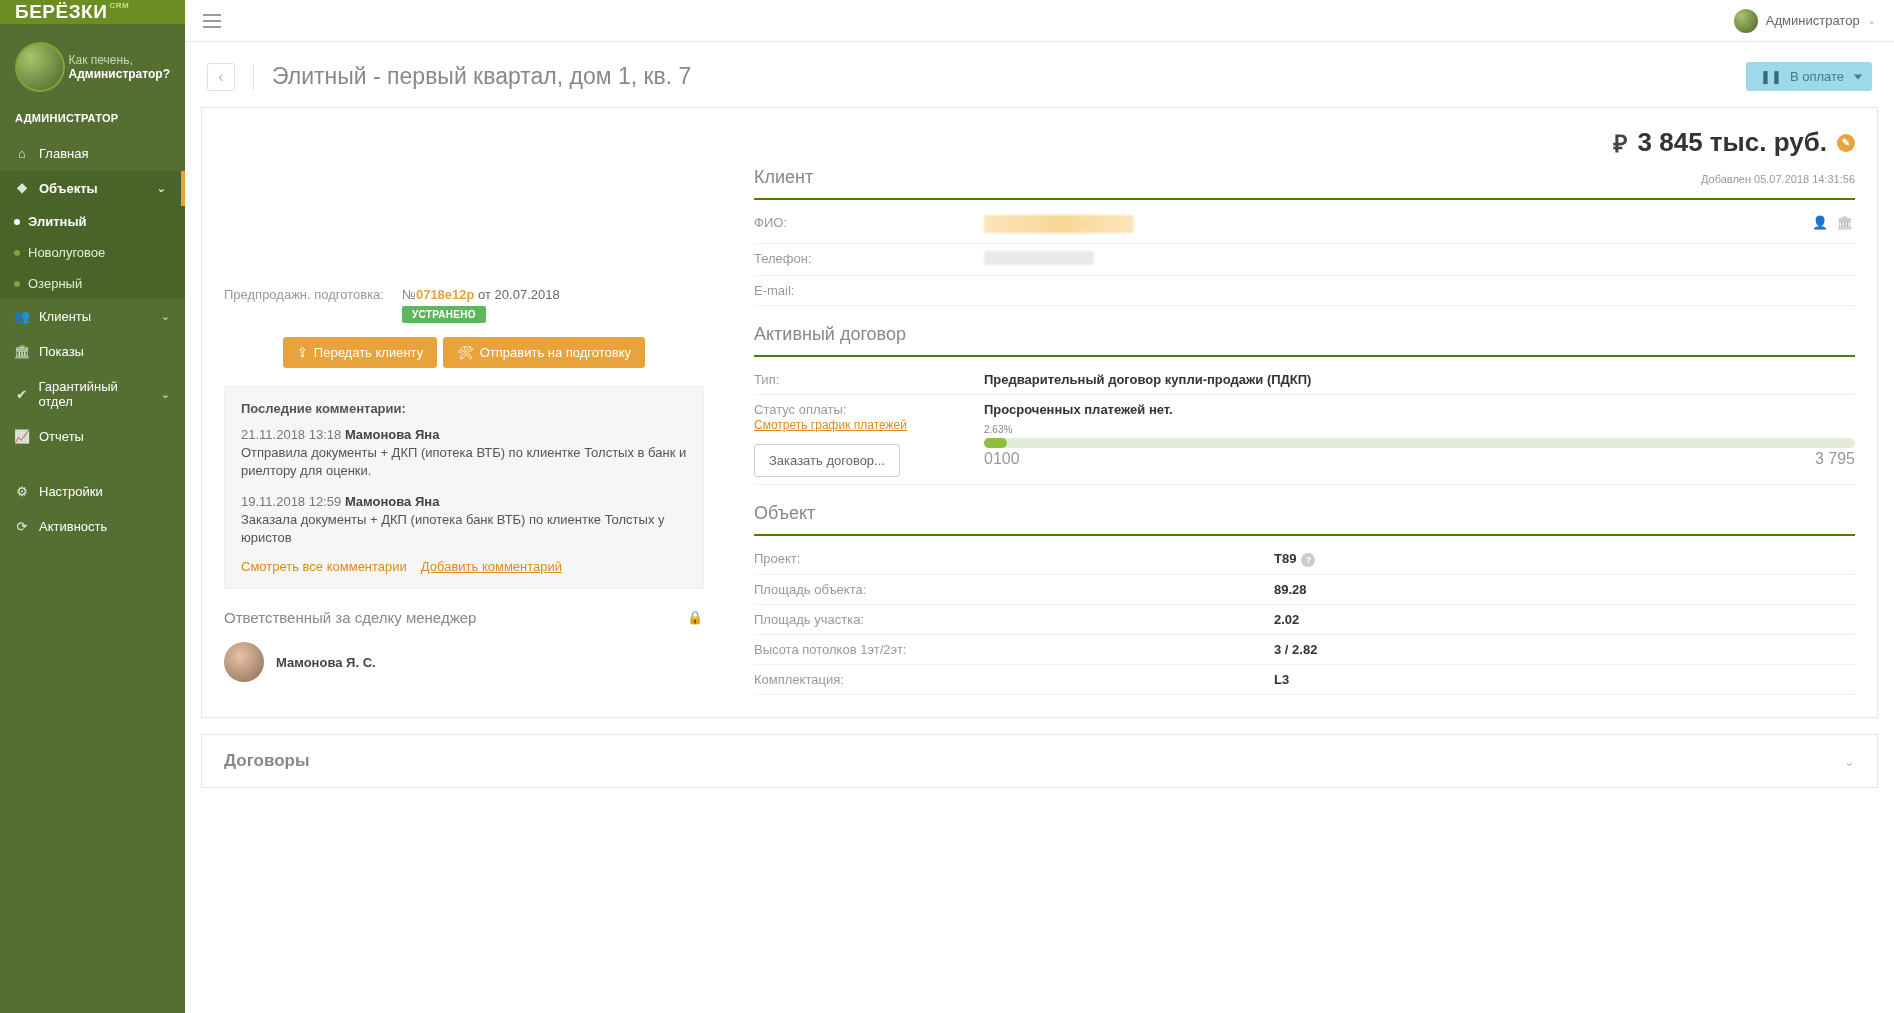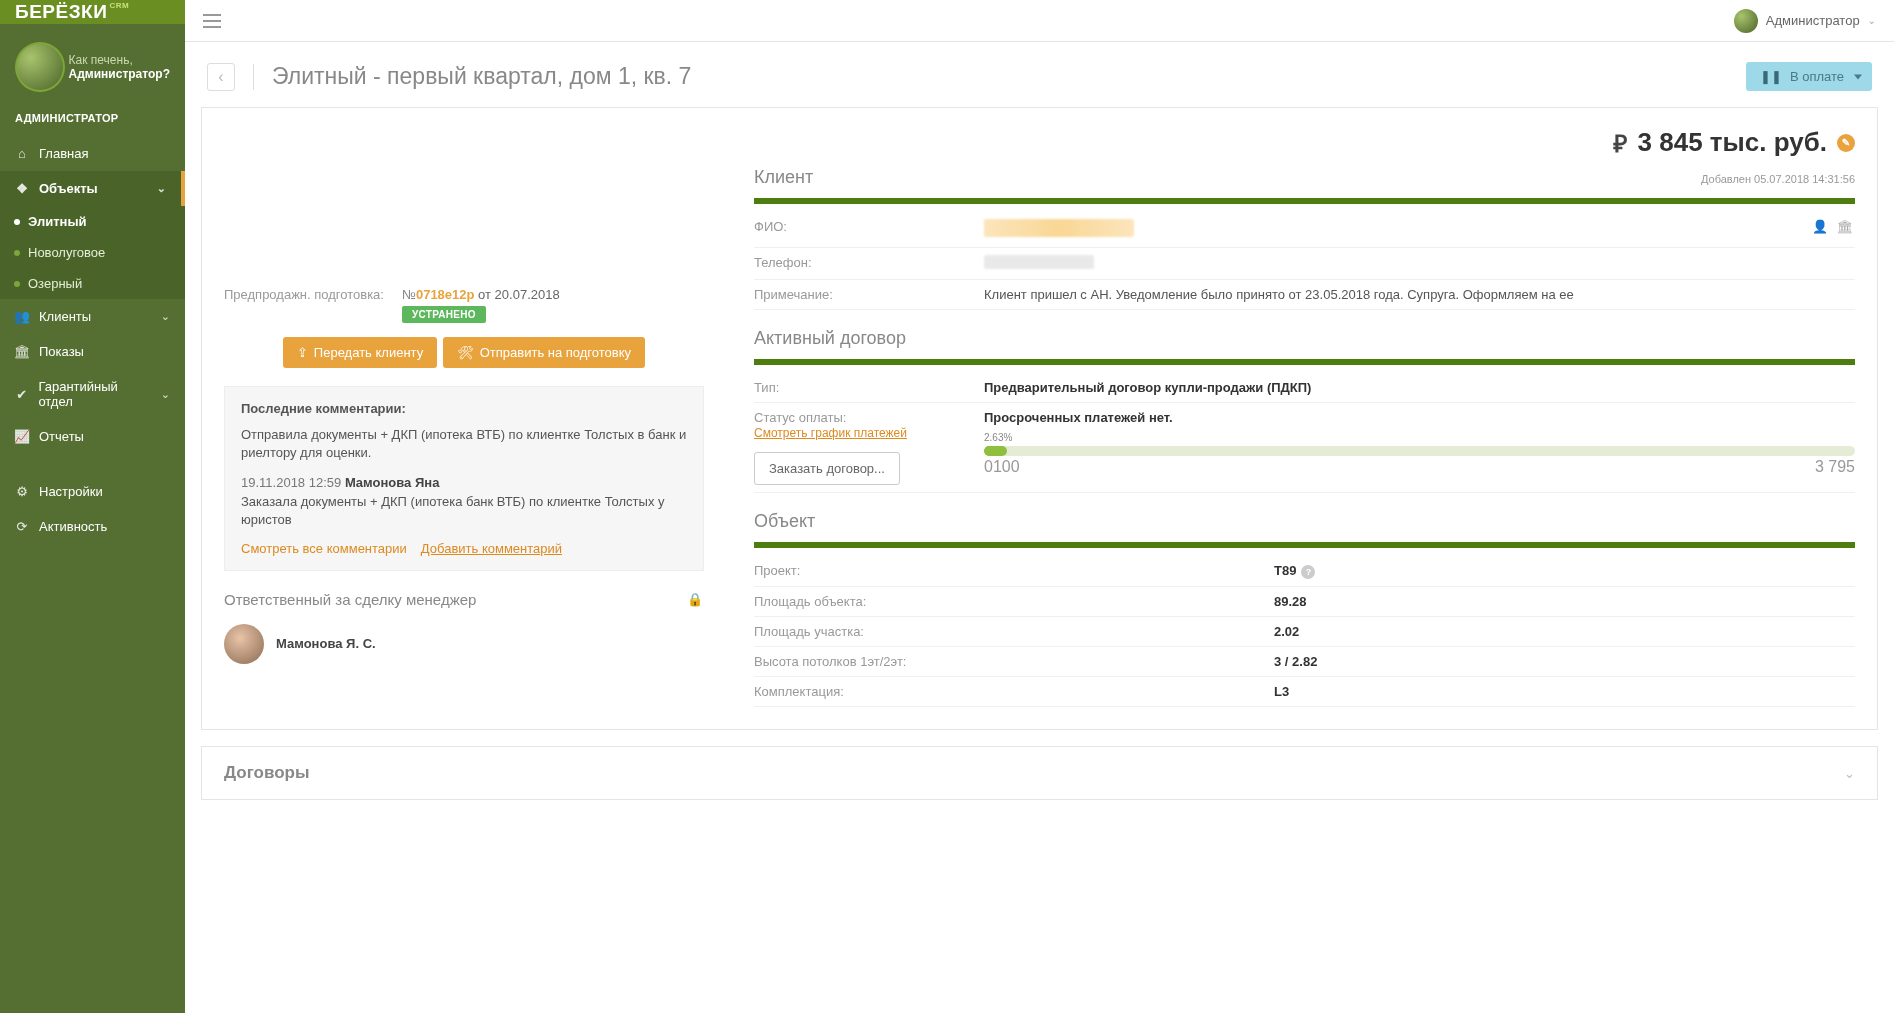--- a/index.html
+++ b/index.html
@@ -50,21 +50,21 @@
 .price-row { text-align:right; padding:18px 22px 8px; }
 .price { font-size:26px; color:#333; font-weight:bold; display:inline-flex; align-items:center; gap:10px; }
 .price-edit { width:18px; height:18px; background:#e8a33d; border-radius:50%; display:inline-flex; align-items:center; justify-content:center; color:#fff; font-size:10px; cursor:pointer; }
 .ruble { font-weight:bold; font-size:24px; color:#444; }
 
 .two-col { display:flex; gap:50px; padding:0 22px 22px; }
 .col-left { width:480px; flex-shrink:0; padding-top:120px; }
 .col-right { flex:1; min-width:0; }
 
 .section-h { font-size:18px; color:#888; font-weight:400; margin-bottom:4px; padding-bottom:4px; }
-.section-h-row { display:flex; align-items:baseline; justify-content:space-between; border-bottom:6px solid #4d7c0f; margin-bottom:8px; padding-bottom:2px; }
+.section-h-row { display:flex; align-items:baseline; justify-content:space-between; border-bottom:2px solid #4d7c0f; margin-bottom:8px; padding-bottom:2px; }
 .added-ts { font-size:11px; color:#999;margin-left:36px; }
 
 .kv-table { width:100%; border-collapse:collapse; }
 .kv-table tr { border-bottom:1px solid #f0f0f0; }
 .kv-table td { padding:7px 0; font-size:13px; vertical-align:top; }
 .kv-table td.k { color:#999; width:230px; }
 .kv-table td.v { color:#555; }
 .kv-table td.v b { color:#333; }
 
 .blur-orange { display:inline-block; width:150px; height:18px; background:linear-gradient(90deg,#fce5bc,#f9d795,#fce5bc); border-radius:2px; filter:blur(1px); }
@@ -249,20 +249,21 @@
                 </button>
               <button class="btn btn-orange">
                   <span>🛠</span>
                   <span>Отправить на подготовку</span>
                 </button>
             </div>
 
             <div class="comments-box">
               <h4>Последние комментарии:</h4>
               <div class="comment">
+                <div class="meta"><span>21.11.2018 13:18</span> <b>Мамонова Яна</b></div>
                 <div>Отправила документы + ДКП (ипотека ВТБ) по клиентке Толстых в банк и риелтору для оценки.</div>
               </div>
               <div class="comment">
                 <div class="meta"><span>19.11.2018 12:59</span> <b>Мамонова Яна</b></div>
                 <div>Заказала документы + ДКП (ипотека банк ВТБ) по клиентке Толстых у юристов</div>
               </div>
               <div class="comments-links">
                 <a class="link-orange">Смотреть все комментарии</a>
                 <a class="link-orange" style="text-decoration:underline;">Добавить комментарий</a>
               </div>
@@ -290,22 +291,22 @@
               <tbody>
                   <tr>
                     <td class="k">ФИО:</td>
                     <td class="v"><span class="blur-orange"></span><span class="mini-icons">👤 🏛</span></td>
                   </tr>
               <tr>
                     <td class="k">Телефон:</td>
                     <td class="v"><span class="blur-gray"></span></td>
                   </tr>
               <tr>
-                    <td class="k">Примечание:</td>
-                    <td class="v">Клиент пришел с АН. Уведомление было принято от 23.05.2018 года. Супруга. Оформляем на ее</td>
+                    <td class="k">E-mail:</td>
+                    <td class="v"></td>
                   </tr>
             </tbody>
               </table>
 
             <div class="sect">
               <div class="section-h-row">
                 <h2 class="section-h">Активный договор</h2>
               </div>
               <table class="kv-table">
                 <tbody>

